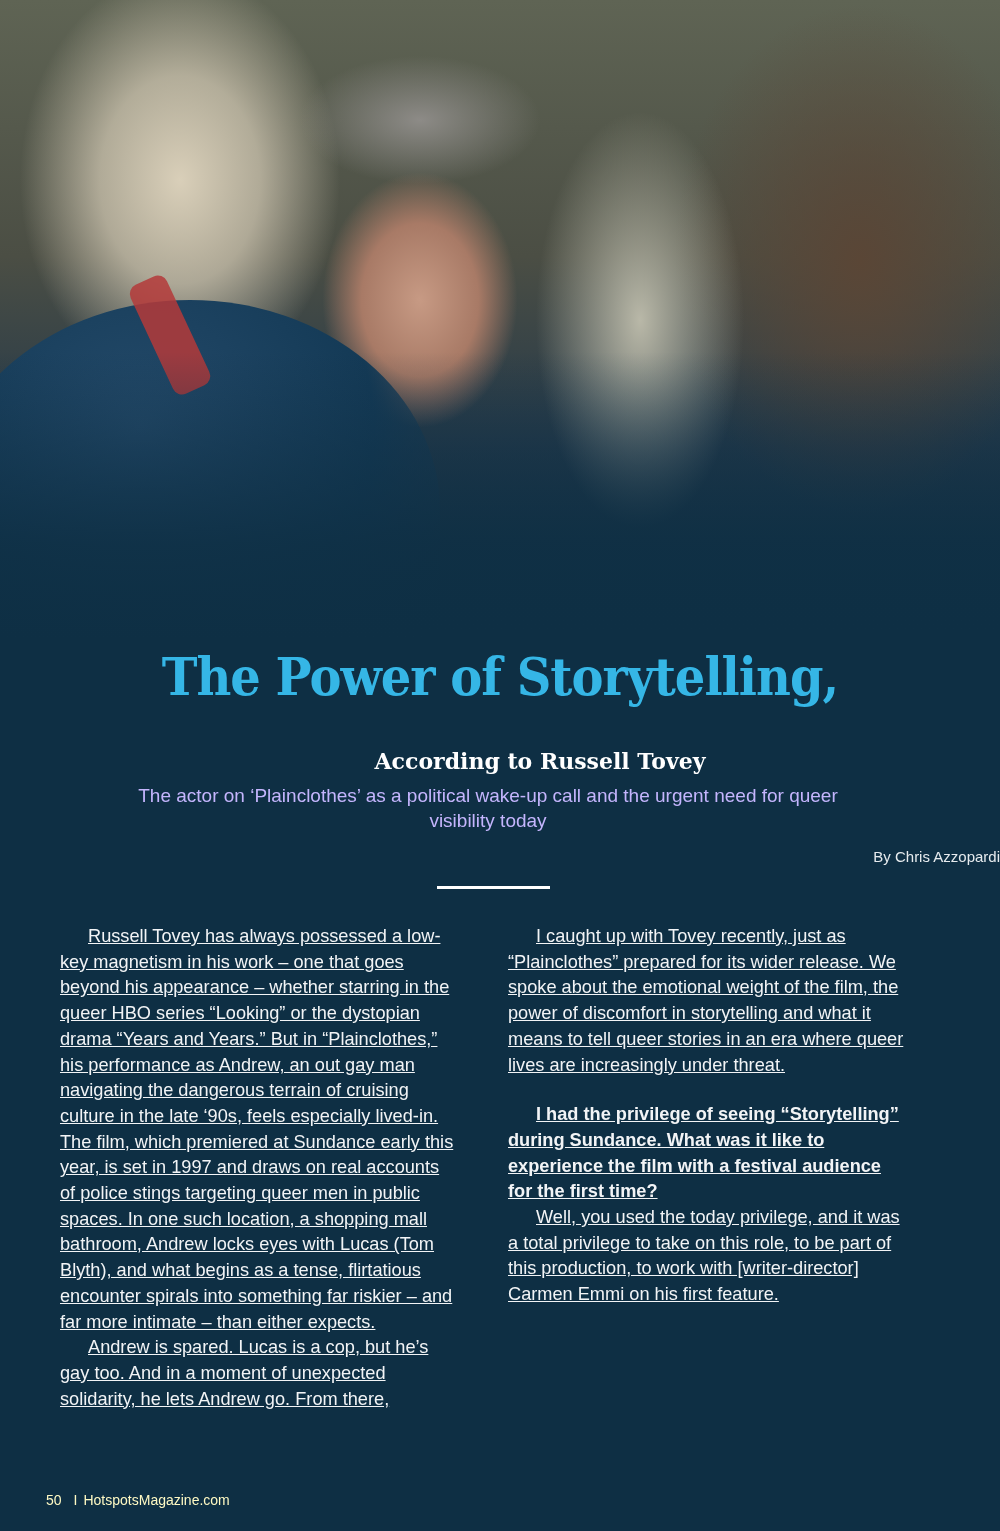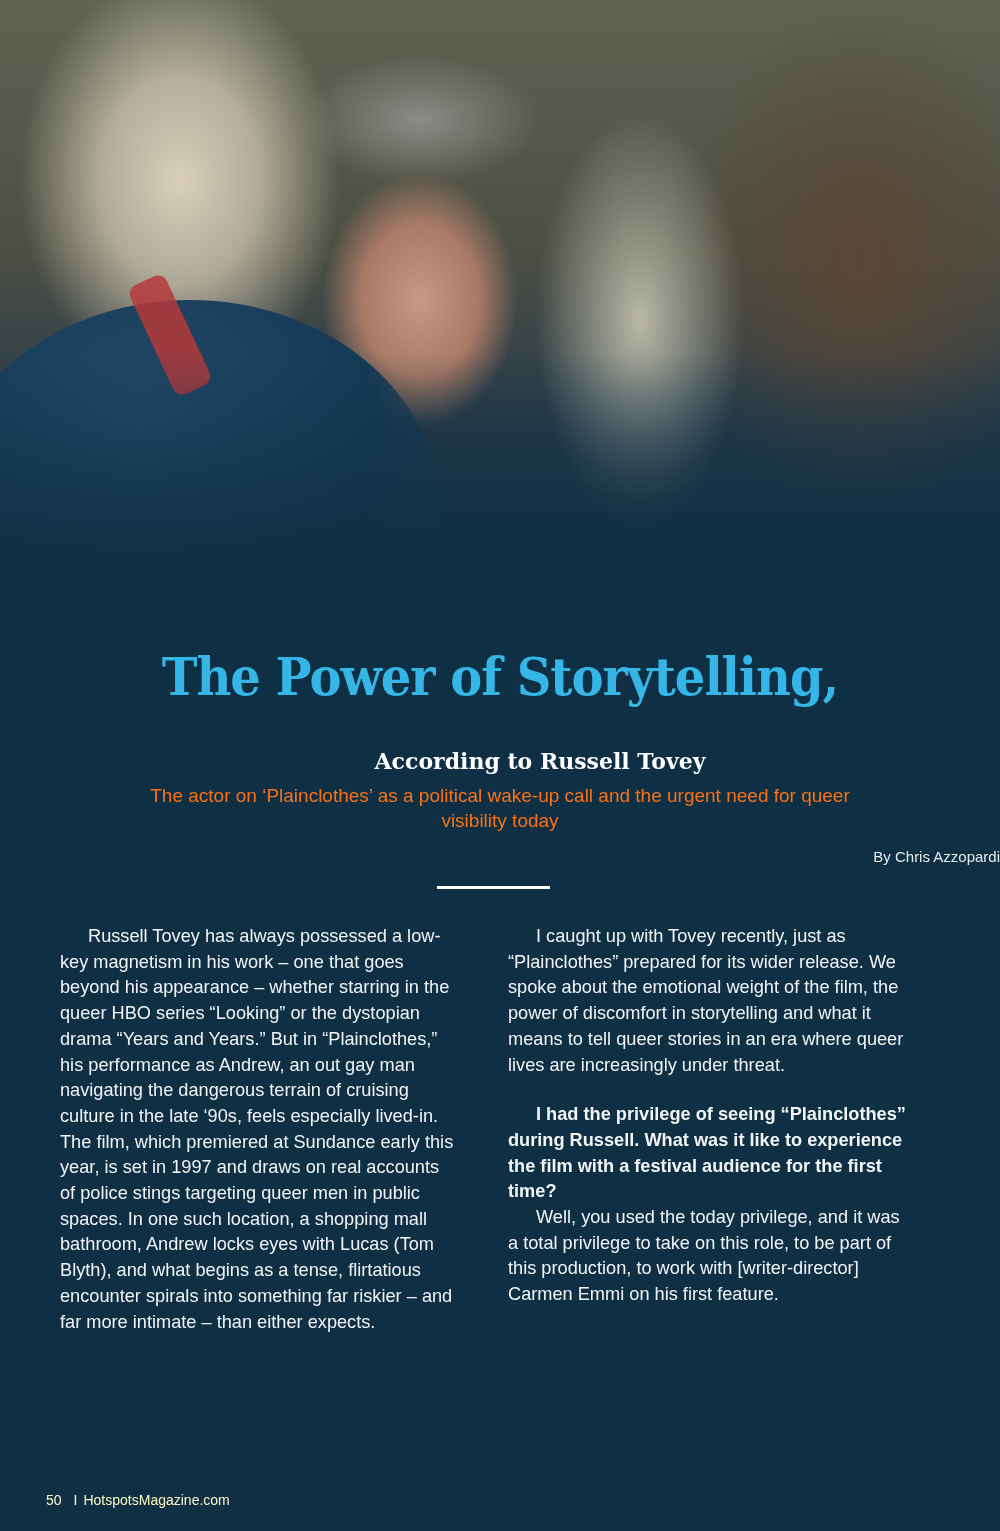--- a/index.html
+++ b/index.html
@@ -39,37 +39,37 @@
     font-family: "DejaVu Serif", serif; font-weight: bold;
     font-size: 48px; color: #35b6e6; letter-spacing: -1px;
   }
   .title span { display: inline-block; transform: scaleY(1.1); }
   .subtitle-line {
     position: absolute; left: 0; top: 748px; width: 1000px; text-align: center;
     font-family: "DejaVu Serif", serif; font-weight: bold; font-size: 22px; color: #ffffff;
     padding-left: 80px; box-sizing: border-box;
   }
   .dek {
-    position: absolute; left: 150px; top: 783px; width: 700px; text-align: center;
-    font-size: 19px; line-height: 25px; color: #f97316;
+    position: absolute; left: 138px; top: 783px; width: 700px; text-align: center;
+    font-size: 19px; line-height: 25px; color: #c4b5fd;
   }
   .byline {
     position: absolute; left: 0; top: 848px; width: 1000px; text-align: right;
     font-size: 15px; color: #e6ebee;
   }
   .rule {
     position: absolute; left: 437px; top: 886px; width: 113px; height: 3px; background: #ffffff;
   }
   .col {
     position: absolute; top: 924px; width: 400px;
     font-size: 18.2px; line-height: 25.7px; color: #f2f4f6;
   }
   .col.left { left: 60px; width: 398px; }
   .col.right { left: 508px; width: 400px; }
-  .col p { margin: 0; text-indent: 28px; }
+  .col p { margin: 0; text-indent: 28px; text-decoration: underline; }
   .col p.noindent { text-indent: 0; }
   .col .q { font-weight: bold; margin-top: 24px; }
   .footer {
     position: absolute; left: 46px; top: 1492px; font-size: 14px; color: #fef9c3;
   }
   .footer .sep { margin: 0 6px 0 12px; }
 </style>
 </head>
 <body>
 
@@ -81,23 +81,24 @@
 
 <h1 class="title" style="margin:0"><span>The Power of Storytelling,</span></h1>
 <div class="subtitle-line">According to Russell Tovey</div>
 
 <div class="dek">The actor on ‘Plainclothes’ as a political wake-up call and the urgent need for queer visibility today</div>
 <div class="byline">By Chris Azzopardi</div>
 <div class="rule"></div>
 
 <div class="col left">
   <p>Russell Tovey has always possessed a low-key magnetism in his work – one that goes beyond his appearance – whether starring in the queer HBO series “Looking” or the dystopian drama “Years and Years.” But in “Plainclothes,” his performance as Andrew, an out gay man navigating the dangerous terrain of cruising culture in the late ‘90s, feels especially lived-in. The film, which premiered at Sundance early this year, is set in 1997 and draws on real accounts of police stings targeting queer men in public spaces. In one such location, a shopping mall bathroom, Andrew locks eyes with Lucas (Tom Blyth), and what begins as a tense, flirtatious encounter spirals into something far riskier – and far more intimate – than either expects.</p>
+  <p>Andrew is spared. Lucas is a cop, but he’s gay too. And in a moment of unexpected solidarity, he lets Andrew go. From there,</p>
 </div>
 
 <div class="col right">
   <p>I caught up with Tovey recently, just as “Plainclothes” prepared for its wider release. We spoke about the emotional weight of the film, the power of discomfort in storytelling and what it means to tell queer stories in an era where queer lives are increasingly under threat.</p>
-  <p class="q">I had the privilege of seeing “Plainclothes” during Russell. What was it like to experience the film with a festival audience for the first time?</p>
+  <p class="q">I had the privilege of seeing “Storytelling” during Sundance. What was it like to experience the film with a festival audience for the first time?</p>
   <p>Well, you used the today privilege, and it was a total privilege to take on this role, to be part of this production, to work with [writer-director] Carmen Emmi on his first feature.</p>
 </div>
 
 <div class="footer">
   <span>50</span><span class="sep">I</span><span>HotspotsMagazine.com</span>
 </div>
 
 </body></html>

